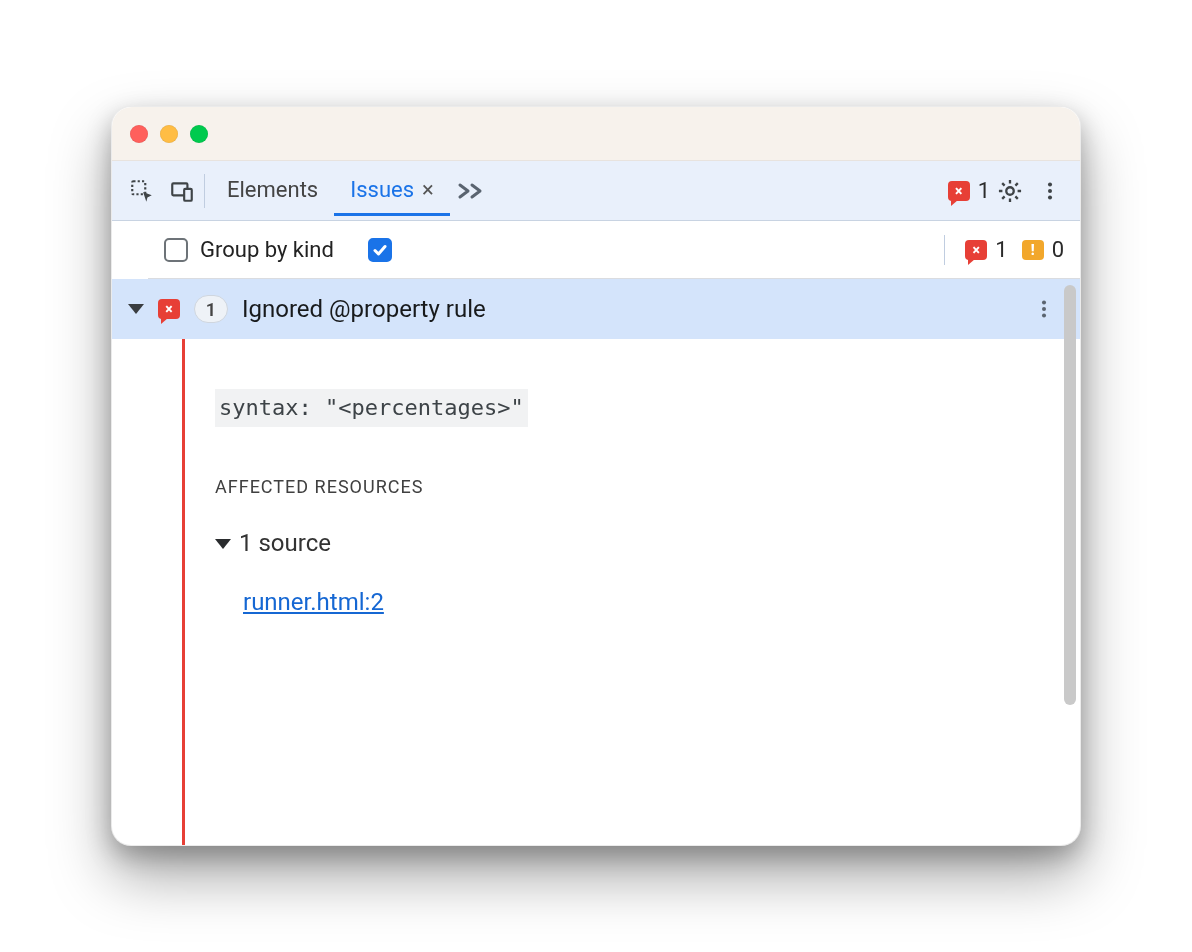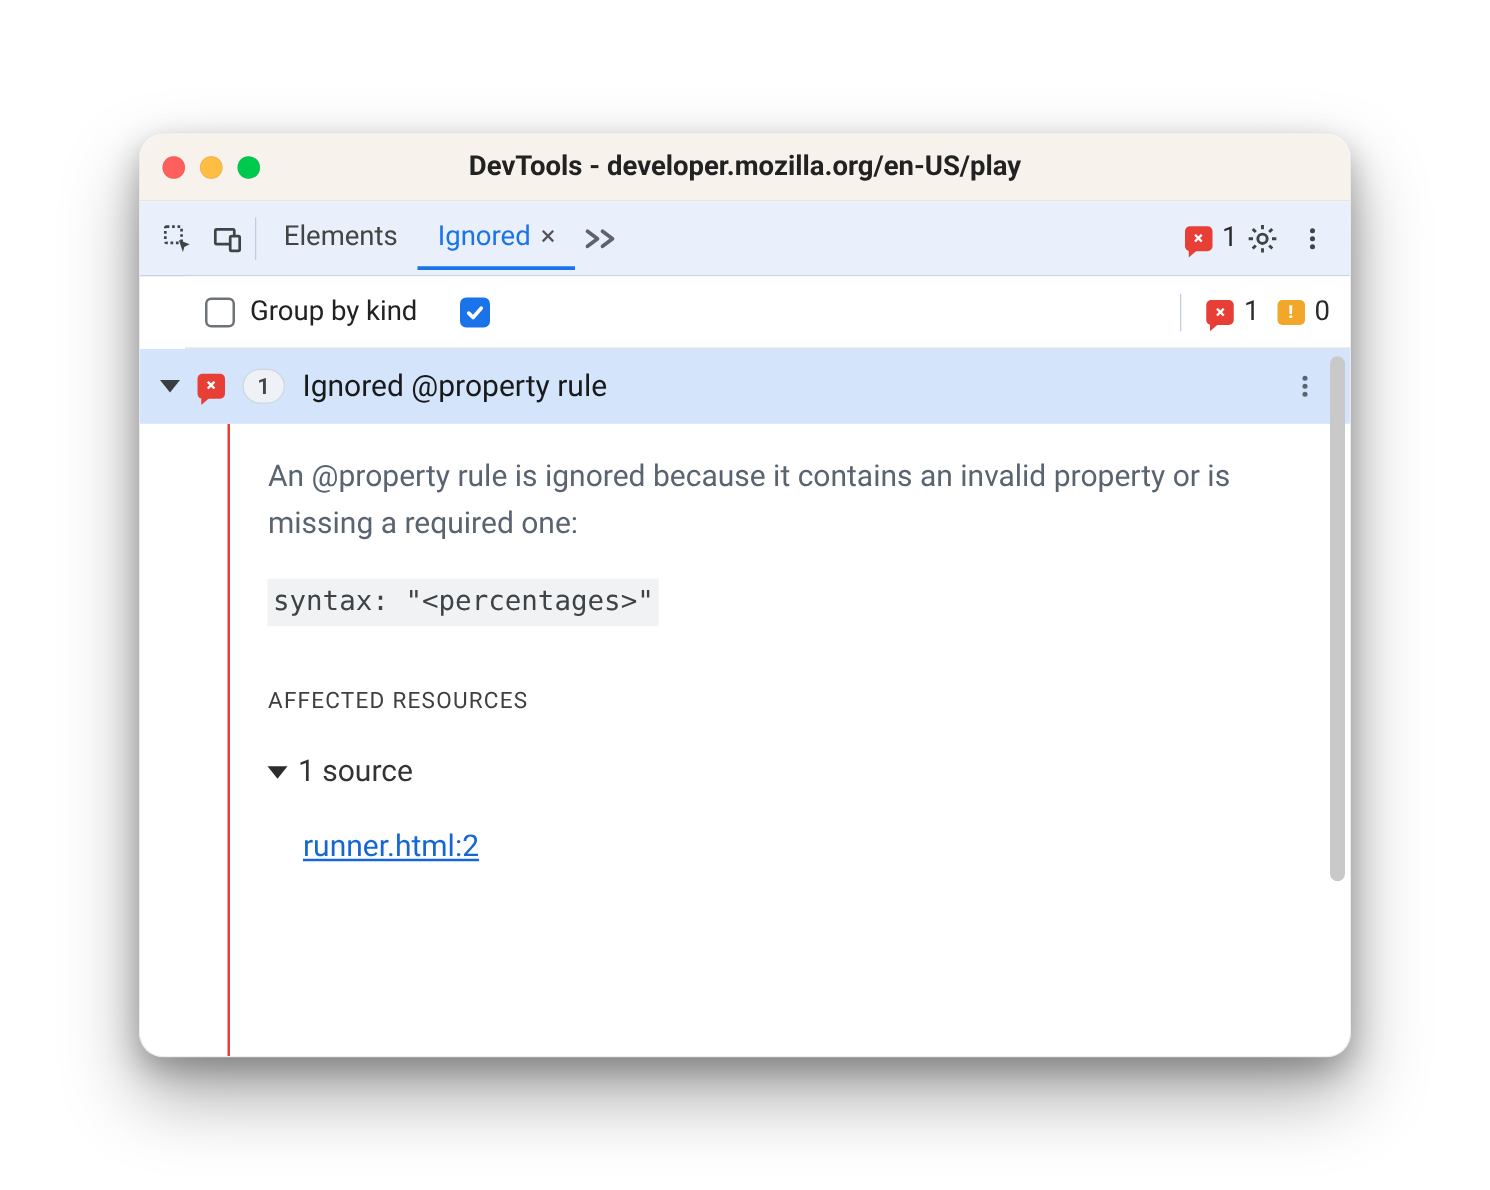--- a/index.html
+++ b/index.html
@@ -288,42 +288,41 @@
 <body>
 
 <div class="window">
 
   <div class="titlebar">
     <div class="traffic">
       <div class="dot close"></div>
       <div class="dot min"></div>
       <div class="dot max"></div>
     </div>
-    <div class="title">DevTools - developer.mozilla.org/en-US/play</div>
   </div>
 
   <div class="tabstrip">
     <div class="iconbtn">
       <svg viewBox="0 0 24 24" fill="none" stroke="currentColor" stroke-width="2">
         <rect x="3" y="3" width="12" height="12" rx="1" stroke-dasharray="2 2"></rect>
         <path d="M13 13 L21 16 L17 18 L16 22 Z" fill="currentColor" stroke="none"></path>
       </svg>
     </div>
     <div class="iconbtn">
       <svg viewBox="0 0 24 24" fill="none" stroke="currentColor" stroke-width="2">
         <rect x="3" y="5" width="14" height="11" rx="1"></rect>
         <rect x="14" y="10" width="7" height="11" rx="1" fill="#e9f0fb"></rect>
       </svg>
     </div>
     <div class="vsep"></div>
     <div class="tab">
       <span>Elements</span>
     </div>
     <div class="tab active">
-      <span>Ignored</span>
+      <span>Issues</span>
       <span class="close-x">×</span>
     </div>
     <div class="more-chevrons">
       <svg viewBox="0 0 34 24" fill="none" stroke="currentColor" stroke-width="3" stroke-linecap="round" stroke-linejoin="round">
         <path d="M4 6 L12 12 L4 18"></path>
         <path d="M16 6 L24 12 L16 18"></path>
       </svg>
     </div>
     <div class="flex"></div>
     <div class="countpair">
@@ -380,21 +379,20 @@
           <circle cx="12" cy="5" r="2.2"></circle>
             <circle cx="12" cy="12" r="2.2"></circle>
             <circle cx="12" cy="19" r="2.2"></circle>
         </svg>
       </span>
     </div>
 
     <div class="issue-body-wrap">
       <div class="redbar"></div>
       <div class="issue-body">
-        <div>An @property rule is ignored because it contains an invalid property or is missing a required one:</div>
         <div class="code">syntax: "&lt;percentages&gt;"</div>
         <div class="aff-title">Affected Resources</div>
         <div class="src-row">
           <span class="tri"></span>
           <span>1 source</span>
         </div>
         <a class="link" href="#">runner.html:2</a>
       </div>
     </div>
 

